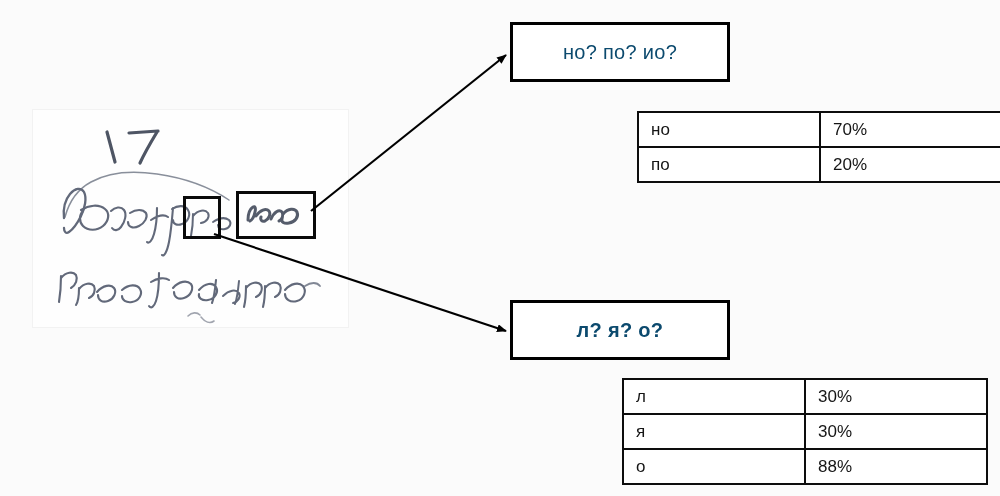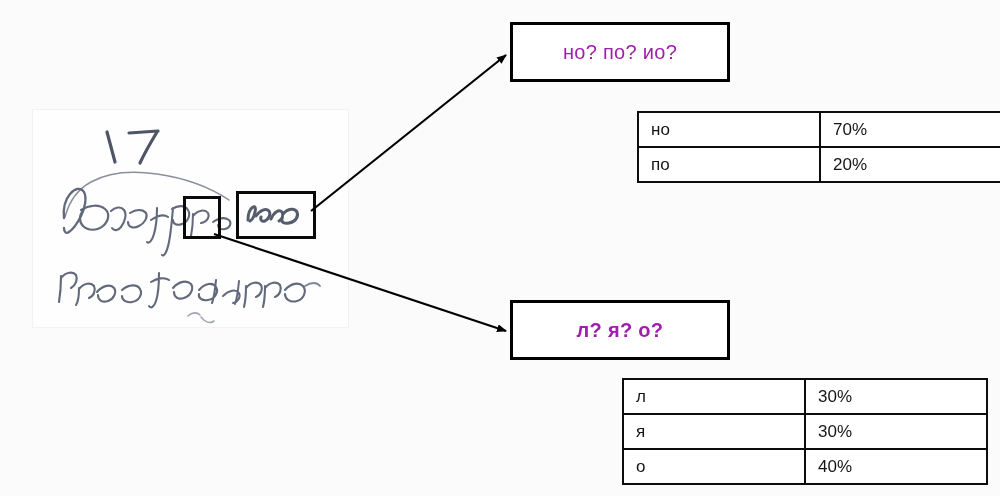--- a/index.html
+++ b/index.html
@@ -82,21 +82,21 @@
     position: absolute;
     border: 3px solid #000000;
     background: #ffffff;
     display: flex;
     align-items: center;
     justify-content: center;
     box-sizing: border-box;
   }
   .candidate-box .candidate-text {
     font-size: 20px;
-    color: #a21caf;
+    color: #0c4a6e;
     letter-spacing: 0.3px;
     white-space: nowrap;
   }
   #candidate-box-1 {
     left: 510px;
     top: 22px;
     width: 220px;
     height: 60px;
   }
   #candidate-box-2 {
@@ -233,18 +233,18 @@
       <tr>
         <td class="col-label">л</td>
         <td class="col-value">30%</td>
       </tr>
       <tr>
         <td class="col-label">я</td>
         <td class="col-value">30%</td>
       </tr>
       <tr>
         <td class="col-label">о</td>
-        <td class="col-value">40%</td>
+        <td class="col-value">88%</td>
       </tr>
     </tbody>
   </table>
 
 </div>
 
 </body></html>

